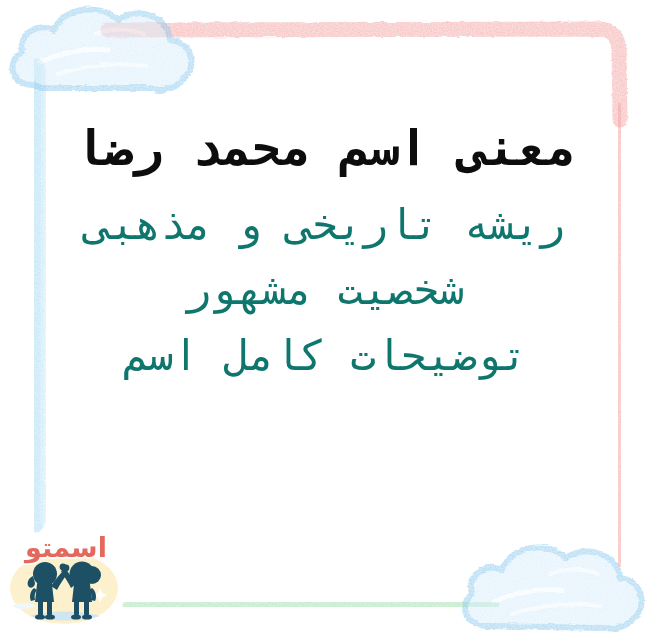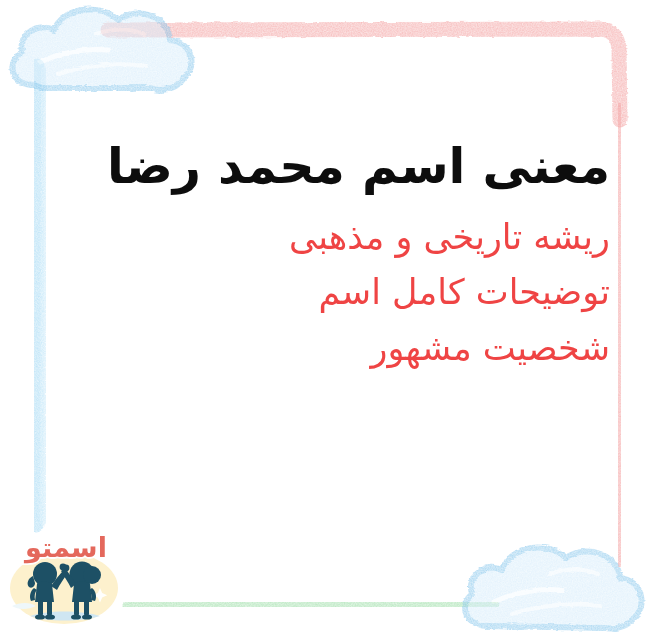--- a/index.html
+++ b/index.html
@@ -22,37 +22,39 @@
     position: absolute;
     inset: 0;
     pointer-events: none;
   }
 
   
   .text-block {
     position: absolute;
     left: 40px;
     right: 40px;
-    top: 135px;
+    top: 121px;
+    text-align: center;
     direction: rtl;
+    font-family: Liberation Mono, monospace;
   }
   .headline {
     font-size: 49px;
     line-height: 1.30;
     font-weight: 700;
     color: #0d0d0d;
     letter-spacing: 0px;
     margin: 0 0 14px 0;
     white-space: nowrap;
   }
   .subline {
-    font-size: 35px;
+    font-size: 42px;
     line-height: 1.42;
     font-weight: 500;
-    color: #ef4444;
+    color: #0f766e;
     margin: 0 0 6px 0;
     white-space: nowrap;
   }
 
   
   .logo {
     position: absolute;
     left: 8px;
     bottom: 8px;
     width: 116px;
@@ -133,22 +135,22 @@
           <path d="M 512 614 C 538 606 570 602 600 606" fill="none" stroke="#ffffff" stroke-width="4" opacity="0.6" stroke-linecap="round"></path>
           <path d="M 550 574 C 566 568 584 568 598 574" fill="none" stroke="#ffffff" stroke-width="4" opacity="0.6" stroke-linecap="round"></path>
         </g>
       </g>
     </svg>
   </div>
 
   <div class="text-block">
     <h1 class="headline">معنی اسم محمد رضا</h1>
     <p class="subline">ریشه تاریخی و مذهبی</p>
+    <p class="subline">شخصیت مشهور</p>
     <p class="subline">توضیحات کامل اسم</p>
-    <p class="subline">شخصیت مشهور</p>
   </div>
 
   <div class="logo">
     <svg width="116" height="96" viewBox="0 0 116 96" xmlns="http://www.w3.org/2000/svg">
 
       <ellipse cx="56" cy="58" rx="54" ry="36" fill="#fdf1cd"></ellipse>
 
       <path d="M 92 58 l 2.2 5 5 2.2 -5 2.2 -2.2 5 -2.2 -5 -5 -2.2 5 -2.2 z" fill="#ffffff" opacity="0.95"></path>
 
       <path d="M 22 86 C 38 80 74 80 92 86 C 74 92 38 92 22 86 Z" fill="#cfe6f2"></path>

